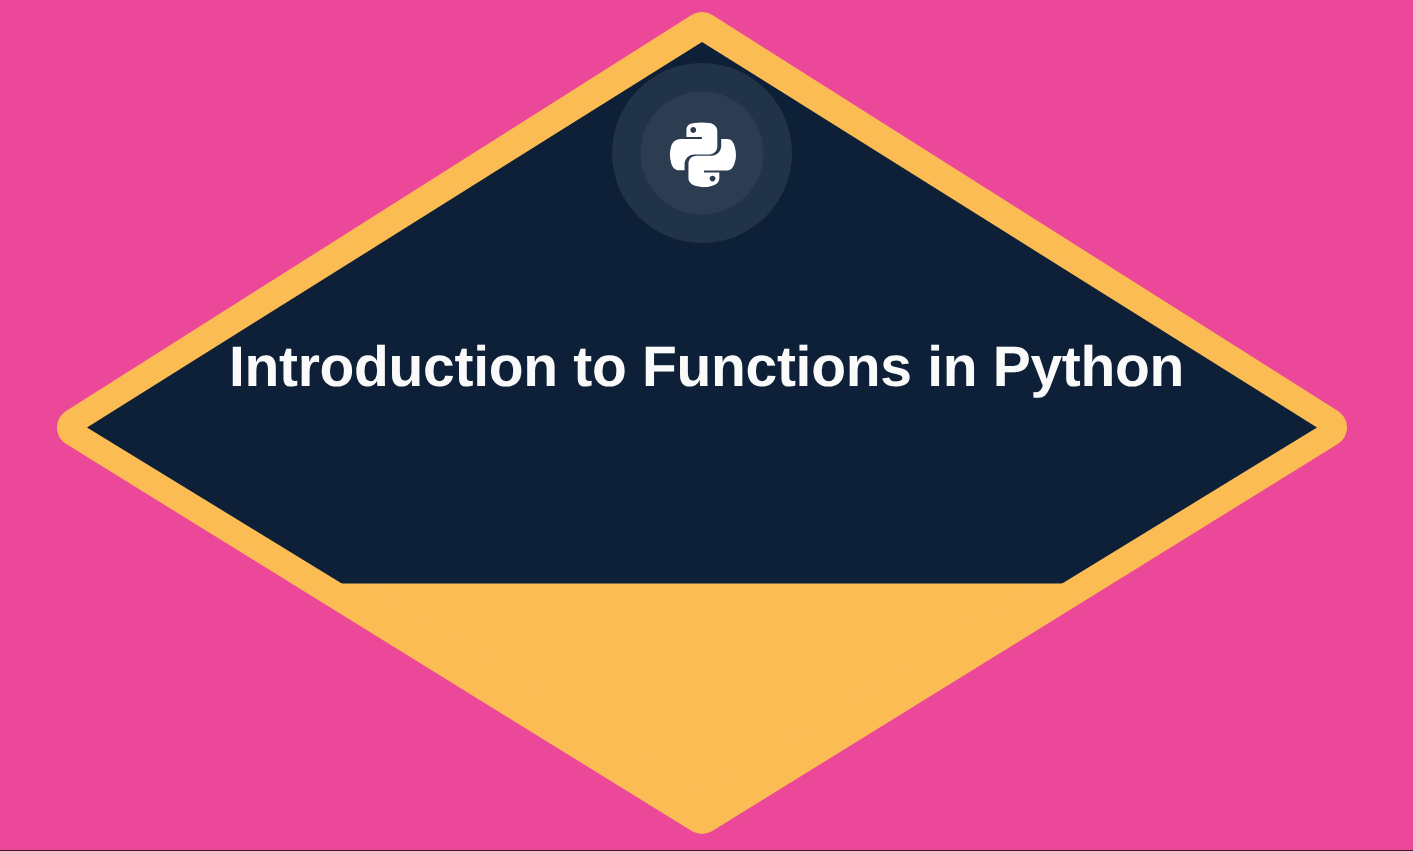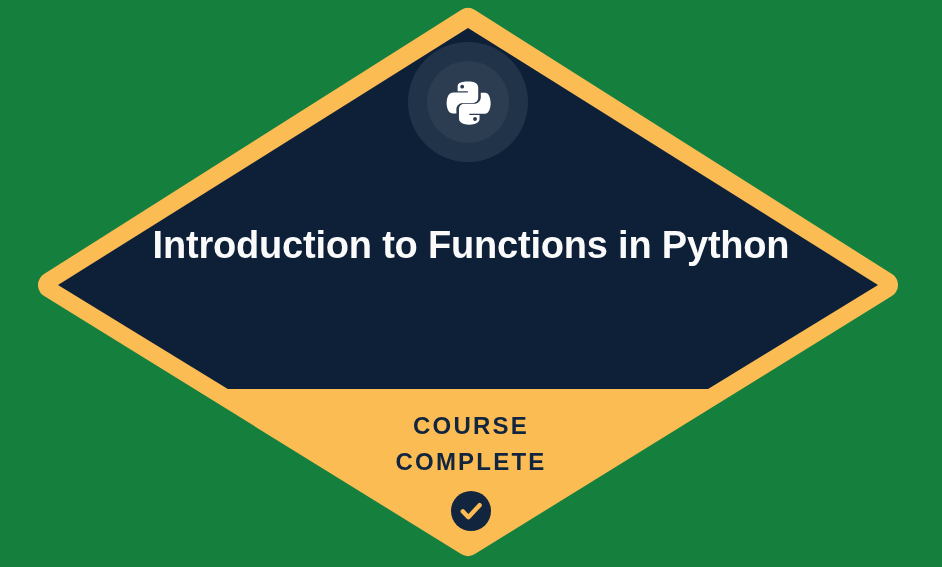--- a/index.html
+++ b/index.html
@@ -13,21 +13,21 @@
     height: 567px;
     overflow: hidden;
     font-family: "Liberation Sans", "DejaVu Sans", sans-serif;
     -webkit-font-smoothing: antialiased;
   }
 
   .badge-stage {
     position: relative;
     width: 942px;
     height: 567px;
-    background: #15803d;
+    background: #ec4899;
   }
 
   .badge-svg {
     position: absolute;
     left: 0;
     top: 0;
     width: 942px;
     height: 567px;
     display: block;
   }
@@ -161,23 +161,15 @@
       <svg class="emblem-logo" viewBox="0 0 110 110" xmlns="http://www.w3.org/2000/svg">
 
         <path fill="#ffffff" d="M54.4 6.2c-4.3 0-8.3.4-11.9 1.1-10.4 1.8-12.3 5.7-12.3 12.8v9.3h24.6v3.1H21c-7.2 0-13.4 4.3-15.4 12.5-2.3 9.4-2.4 15.3 0 25.1 1.8 7.3 6 12.5 13.1 12.5h8.5V72.4c0-8.1 7-15.2 15.4-15.2h24.5c6.8 0 12.3-5.6 12.3-12.5V20.1c0-6.7-5.6-11.7-12.3-12.8-4.2-.7-8.6-1.1-12.7-1.1zM41.1 13.7c2.5 0 4.6 2.1 4.6 4.7 0 2.6-2.1 4.6-4.6 4.6-2.6 0-4.6-2-4.6-4.6 0-2.6 2-4.7 4.6-4.7z"></path>
 
         <path fill="#ffffff" d="M85.6 32.5v11.2c0 8.5-7.2 15.6-15.4 15.6H45.7c-6.7 0-12.3 5.7-12.3 12.5v23.4c0 6.7 5.8 10.6 12.3 12.5 7.8 2.3 15.3 2.7 24.6 0 6.2-1.8 12.3-5.4 12.3-12.5v-9.3H58.1v-3.1h36.9c7.2 0 9.8-5 12.3-12.5 2.6-7.7 2.5-15.1 0-25.1-1.8-7.1-5.1-12.5-12.3-12.5h-9.4zM71.8 91.1c2.6 0 4.6 2 4.6 4.6 0 2.6-2 4.7-4.6 4.7-2.5 0-4.6-2.1-4.6-4.7 0-2.6 2.1-4.6 4.6-4.6z"></path>
       </svg>
     </div>
 
     <h1 class="course-title">Introduction to Functions in Python</h1>
 
-    <div class="status-block">
-      <p class="status-text">COURSE</p>
-      <p class="status-text">COMPLETE</p>
-      <svg class="status-check" viewBox="0 0 40 40" xmlns="http://www.w3.org/2000/svg">
-        <circle cx="20" cy="20" r="20" fill="#12253f"></circle>
-        <path d="M11.8 20.4 L17.4 26.2 L28.6 14.2" fill="none" stroke="#fcbc54" stroke-width="4.4" stroke-linecap="round" stroke-linejoin="round"></path>
-      </svg>
-    </div>
 
   </div>
 </div>
 
 </body></html>

